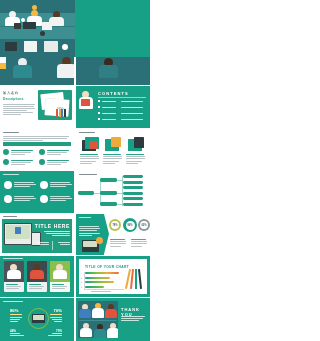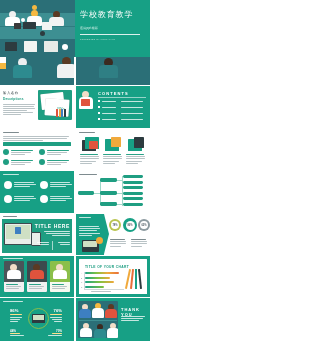--- a/index.html
+++ b/index.html
@@ -132,26 +132,20 @@
       <div class="paper" style="left:42px;top:22px;width:10px;height:8px;"></div>
       <div class="paper" style="left:14px;top:23px;width:7px;height:6px;background:#3a3a3a;"></div>
       <div class="mug" style="left:21px;top:18px;width:4px;height:4px;background:#ffffff;"></div>
       <div class="mug" style="left:40px;top:31px;width:5px;height:5px;background:#2d3b3f;"></div>
 
       <div class="paper" style="left:5px;top:42px;width:12px;height:9px;background:#2d3b3f;"></div>
       <div class="paper" style="left:24px;top:41px;width:13px;height:11px;background:#f2f4f2;"></div>
       <div class="paper" style="left:44px;top:41px;width:14px;height:11px;background:#e8ebe8;"></div>
       <div class="mug" style="left:62px;top:44px;width:6px;height:6px;background:#ffffff;"></div>
       <div class="bulb" style="left:32px;top:5px;width:5px;height:5px;"></div>
-    </div>
-    <div class="right">
-      <div class="title">学校教育教学</div>
-      <div class="sub">通用ppt模版</div>
-      <div class="rule"></div>
-      <div class="eng">PRESENTED BY:VERLALIVE</div>
     </div>
   </div>
 
   <div class="slide full" id="s2">
     <div class="band">
       <div class="head" style="left:18px;top:1px;width:9px;height:9px;background:#eceff0;"></div>
       <div class="body" style="left:13px;top:8px;width:19px;height:13px;background:#2d8b8f;"></div>
       <div class="head" style="left:62px;top:0px;width:9px;height:9px;background:#5b3a24;"></div>
       <div class="body" style="left:57px;top:7px;width:19px;height:14px;background:#f1f1f1;"></div>
       <div class="head" style="left:104px;top:1px;width:9px;height:9px;background:#3b2a20;"></div>

